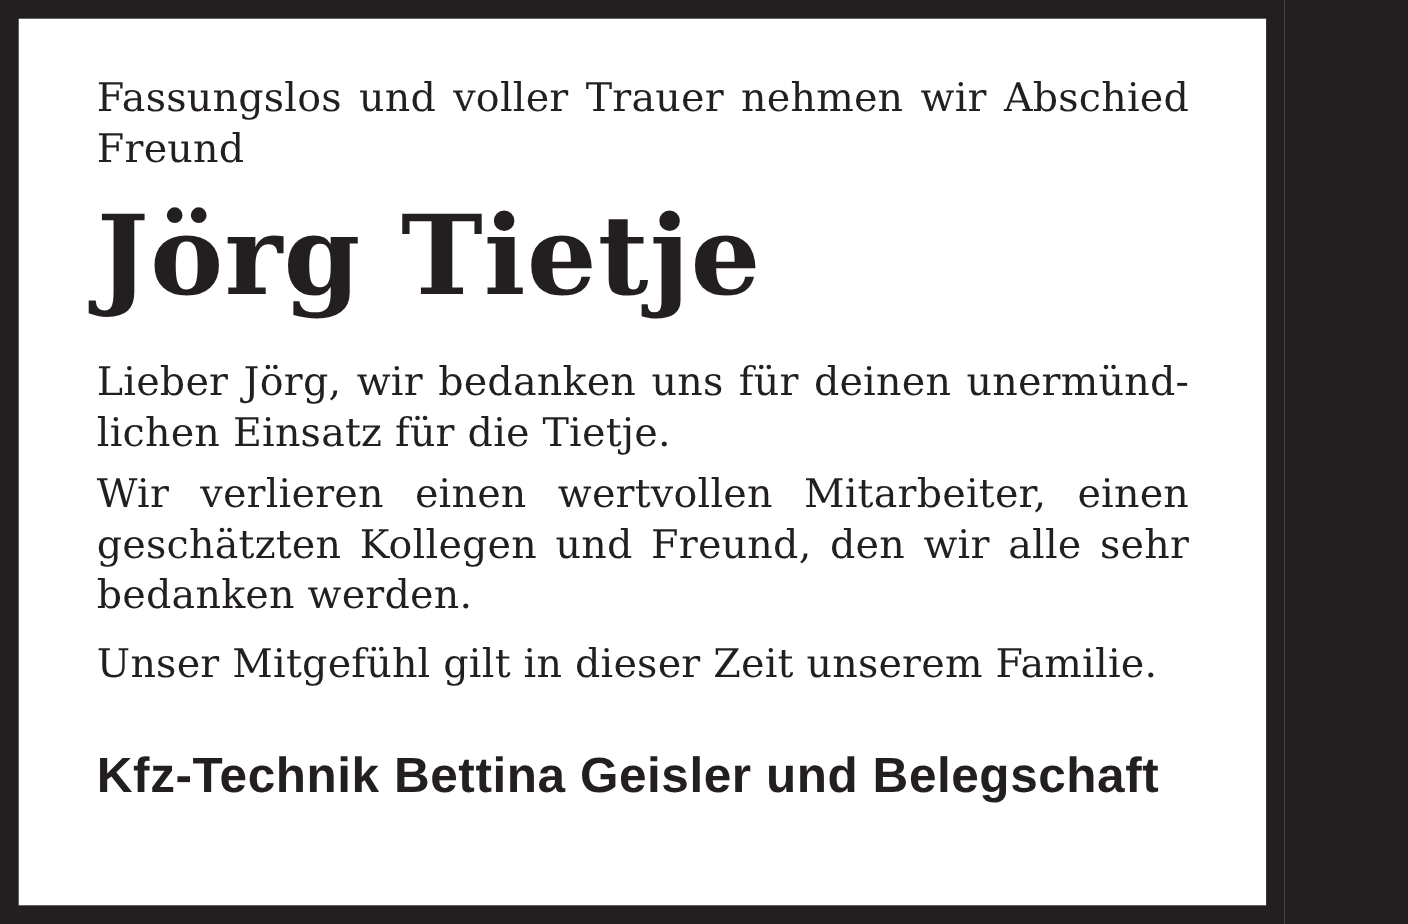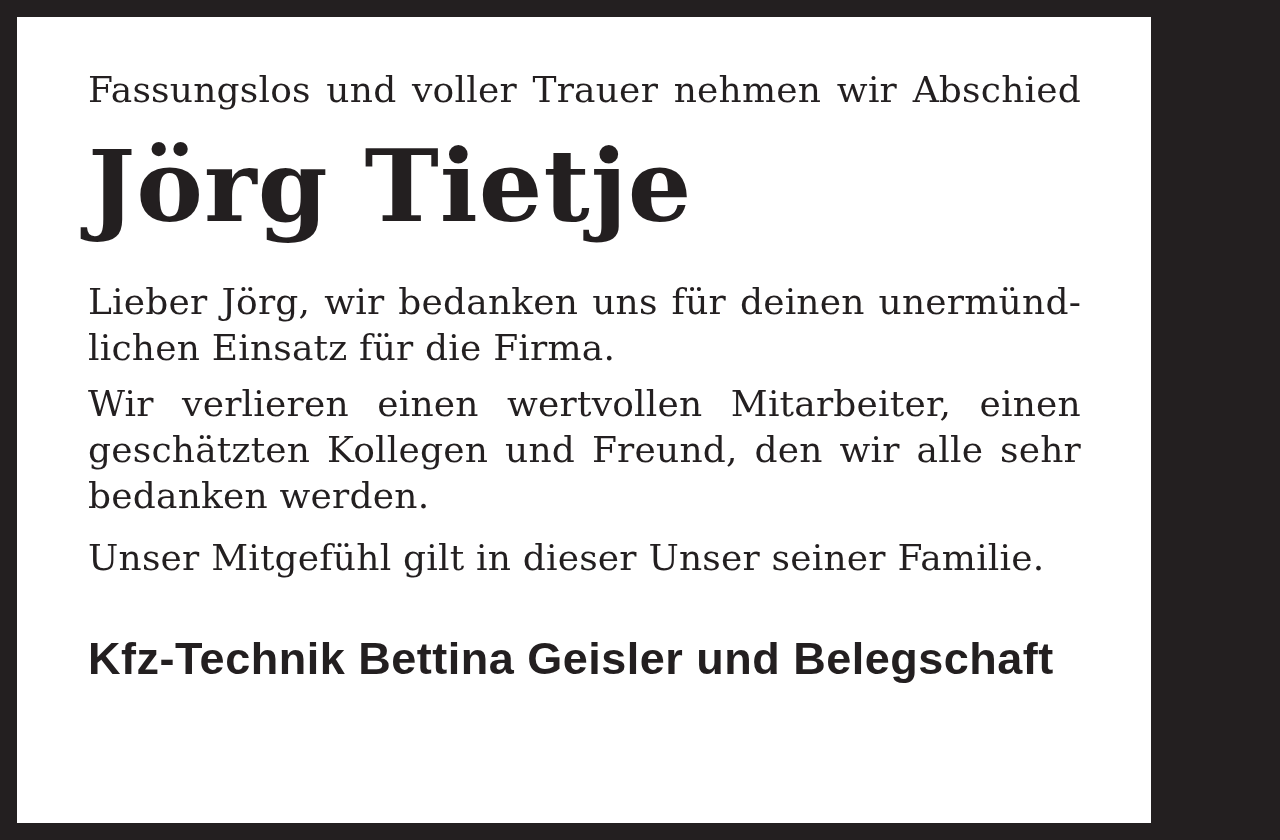--- a/index.html
+++ b/index.html
@@ -61,35 +61,36 @@
   }
 </style>
 </head>
 <body>
 
 <div class="page">
   <div class="content">
 
     <p class="body-para para-opening">
       <span class="line j">Fassungslos und voller Trauer nehmen wir Abschied</span>
+      <span class="line">Freund</span>
     </p>
 
     <h1 class="headline">Jörg Tietje</h1>
 
     <p class="body-para para-thanks">
       <span class="line j">Lieber Jörg, wir bedanken uns für deinen unermünd-</span>
-      <span class="line">lichen Einsatz für die Firma.</span>
+      <span class="line">lichen Einsatz für die Tietje.</span>
     </p>
 
     <p class="body-para para-loss">
       <span class="line j">Wir verlieren einen wertvollen Mitarbeiter, einen</span>
       <span class="line j">geschätzten Kollegen und Freund, den wir alle sehr</span>
       <span class="line">bedanken werden.</span>
     </p>
 
     <p class="body-para para-condole">
-      <span class="line">Unser Mitgefühl gilt in dieser Unser seiner Familie.</span>
+      <span class="line">Unser Mitgefühl gilt in dieser Zeit unserem Familie.</span>
     </p>
 
     <p class="signature">Kfz-Technik Bettina Geisler und Belegschaft</p>
 
   </div>
 </div>
 
 </body></html>

